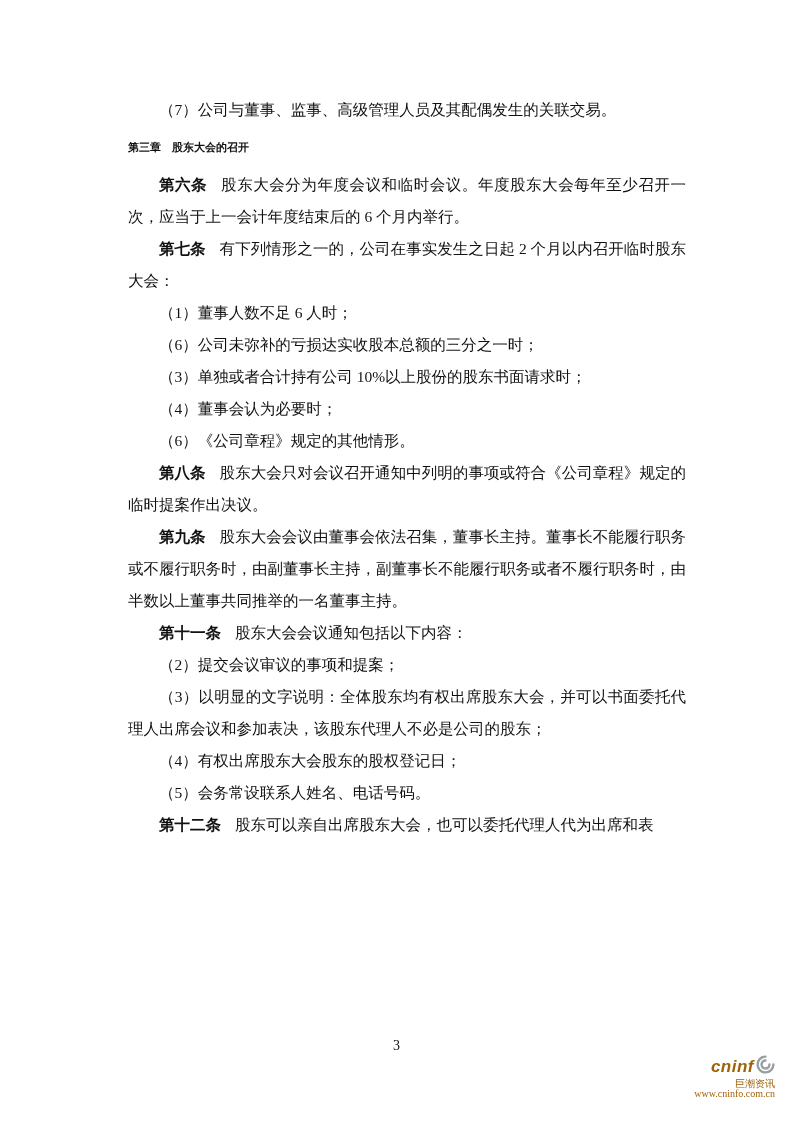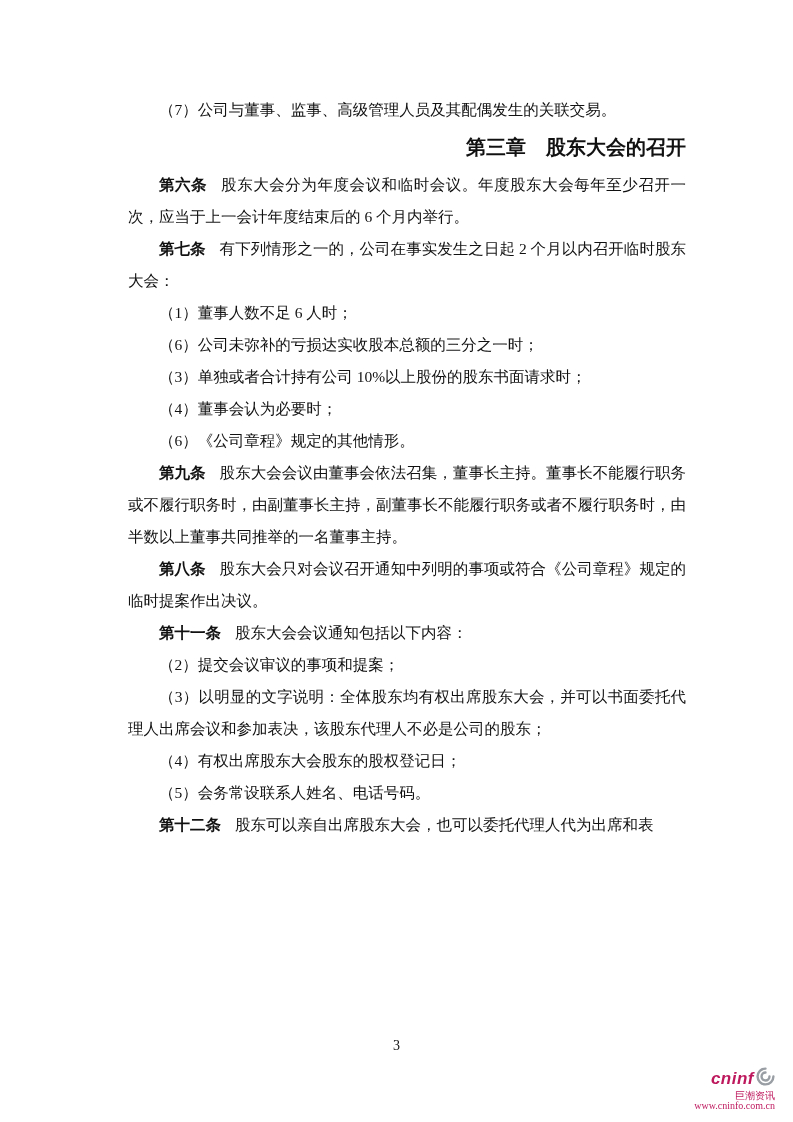--- a/index.html
+++ b/index.html
@@ -25,42 +25,42 @@
     .para {
       text-indent: 2em;
       margin: 0;
     }
     .lbl {
       font-weight: bold;
       font-family: "Liberation Sans", "DejaVu Sans", sans-serif;
       margin-right: 0.9em;
     }
     .chapter {
-      text-align: right;
+      text-align: left;
       text-indent: 0;
       font-weight: bold;
       font-family: "Liberation Sans", "DejaVu Sans", sans-serif;
-      font-size: 20px;
+      font-size: 11px;
       line-height: 32px;
       margin: 5px 0 6px 0;
     }
     .pagenum {
       position: absolute;
       left: 0;
       right: 0;
       top: 1038px;
       text-align: center;
       font-size: 14px;
       color: #111111;
     }
     .brand {
       position: absolute;
       right: 18px;
-      bottom: 12px;
-      color: #be185d;
+      bottom: 24px;
+      color: #a16207;
       text-align: right;
     }
     .brand-row {
       display: flex;
       align-items: center;
       justify-content: flex-end;
       gap: 2px;
     }
     .brand-word {
       font-family: "Liberation Sans", "DejaVu Sans", sans-serif;
@@ -88,23 +88,23 @@
   <p class="para"><span class="lbl">第六条</span><span>股东大会分为年度会议和临时会议。年度股东大会每年至少召开一次，应当于上一会计年度结束后的 6 个月内举行。</span></p>
 
   <p class="para"><span class="lbl">第七条</span><span>有下列情形之一的，公司在事实发生之日起 2 个月以内召开临时股东大会：</span></p>
 
   <p class="para"><span>（1）董事人数不足 6 人时；</span></p>
   <p class="para"><span>（6）公司未弥补的亏损达实收股本总额的三分之一时；</span></p>
   <p class="para"><span>（3）单独或者合计持有公司 10%以上股份的股东书面请求时；</span></p>
   <p class="para"><span>（4）董事会认为必要时；</span></p>
   <p class="para"><span>（6）《公司章程》规定的其他情形。</span></p>
 
+  <p class="para"><span class="lbl">第八条</span><span>股东大会只对会议召开通知中列明的事项或符合《公司章程》规定的临时提案作出决议。</span></p>
+
   <p class="para"><span class="lbl">第九条</span><span>股东大会会议由董事会依法召集，董事长主持。董事长不能履行职务或不履行职务时，由副董事长主持，副董事长不能履行职务或者不履行职务时，由半数以上董事共同推举的一名董事主持。</span></p>
-
-  <p class="para"><span class="lbl">第八条</span><span>股东大会只对会议召开通知中列明的事项或符合《公司章程》规定的临时提案作出决议。</span></p>
 
 
   <p class="para"><span class="lbl">第十一条</span><span>股东大会会议通知包括以下内容：</span></p>
 
   <p class="para"><span>（2）提交会议审议的事项和提案；</span></p>
   <p class="para"><span>（3）以明显的文字说明：全体股东均有权出席股东大会，并可以书面委托代理人出席会议和参加表决，该股东代理人不必是公司的股东；</span></p>
   <p class="para"><span>（4）有权出席股东大会股东的股权登记日；</span></p>
   <p class="para"><span>（5）会务常设联系人姓名、电话号码。</span></p>
 
   <p class="para"><span class="lbl">第十二条</span><span>股东可以亲自出席股东大会，也可以委托代理人代为出席和表</span></p>

